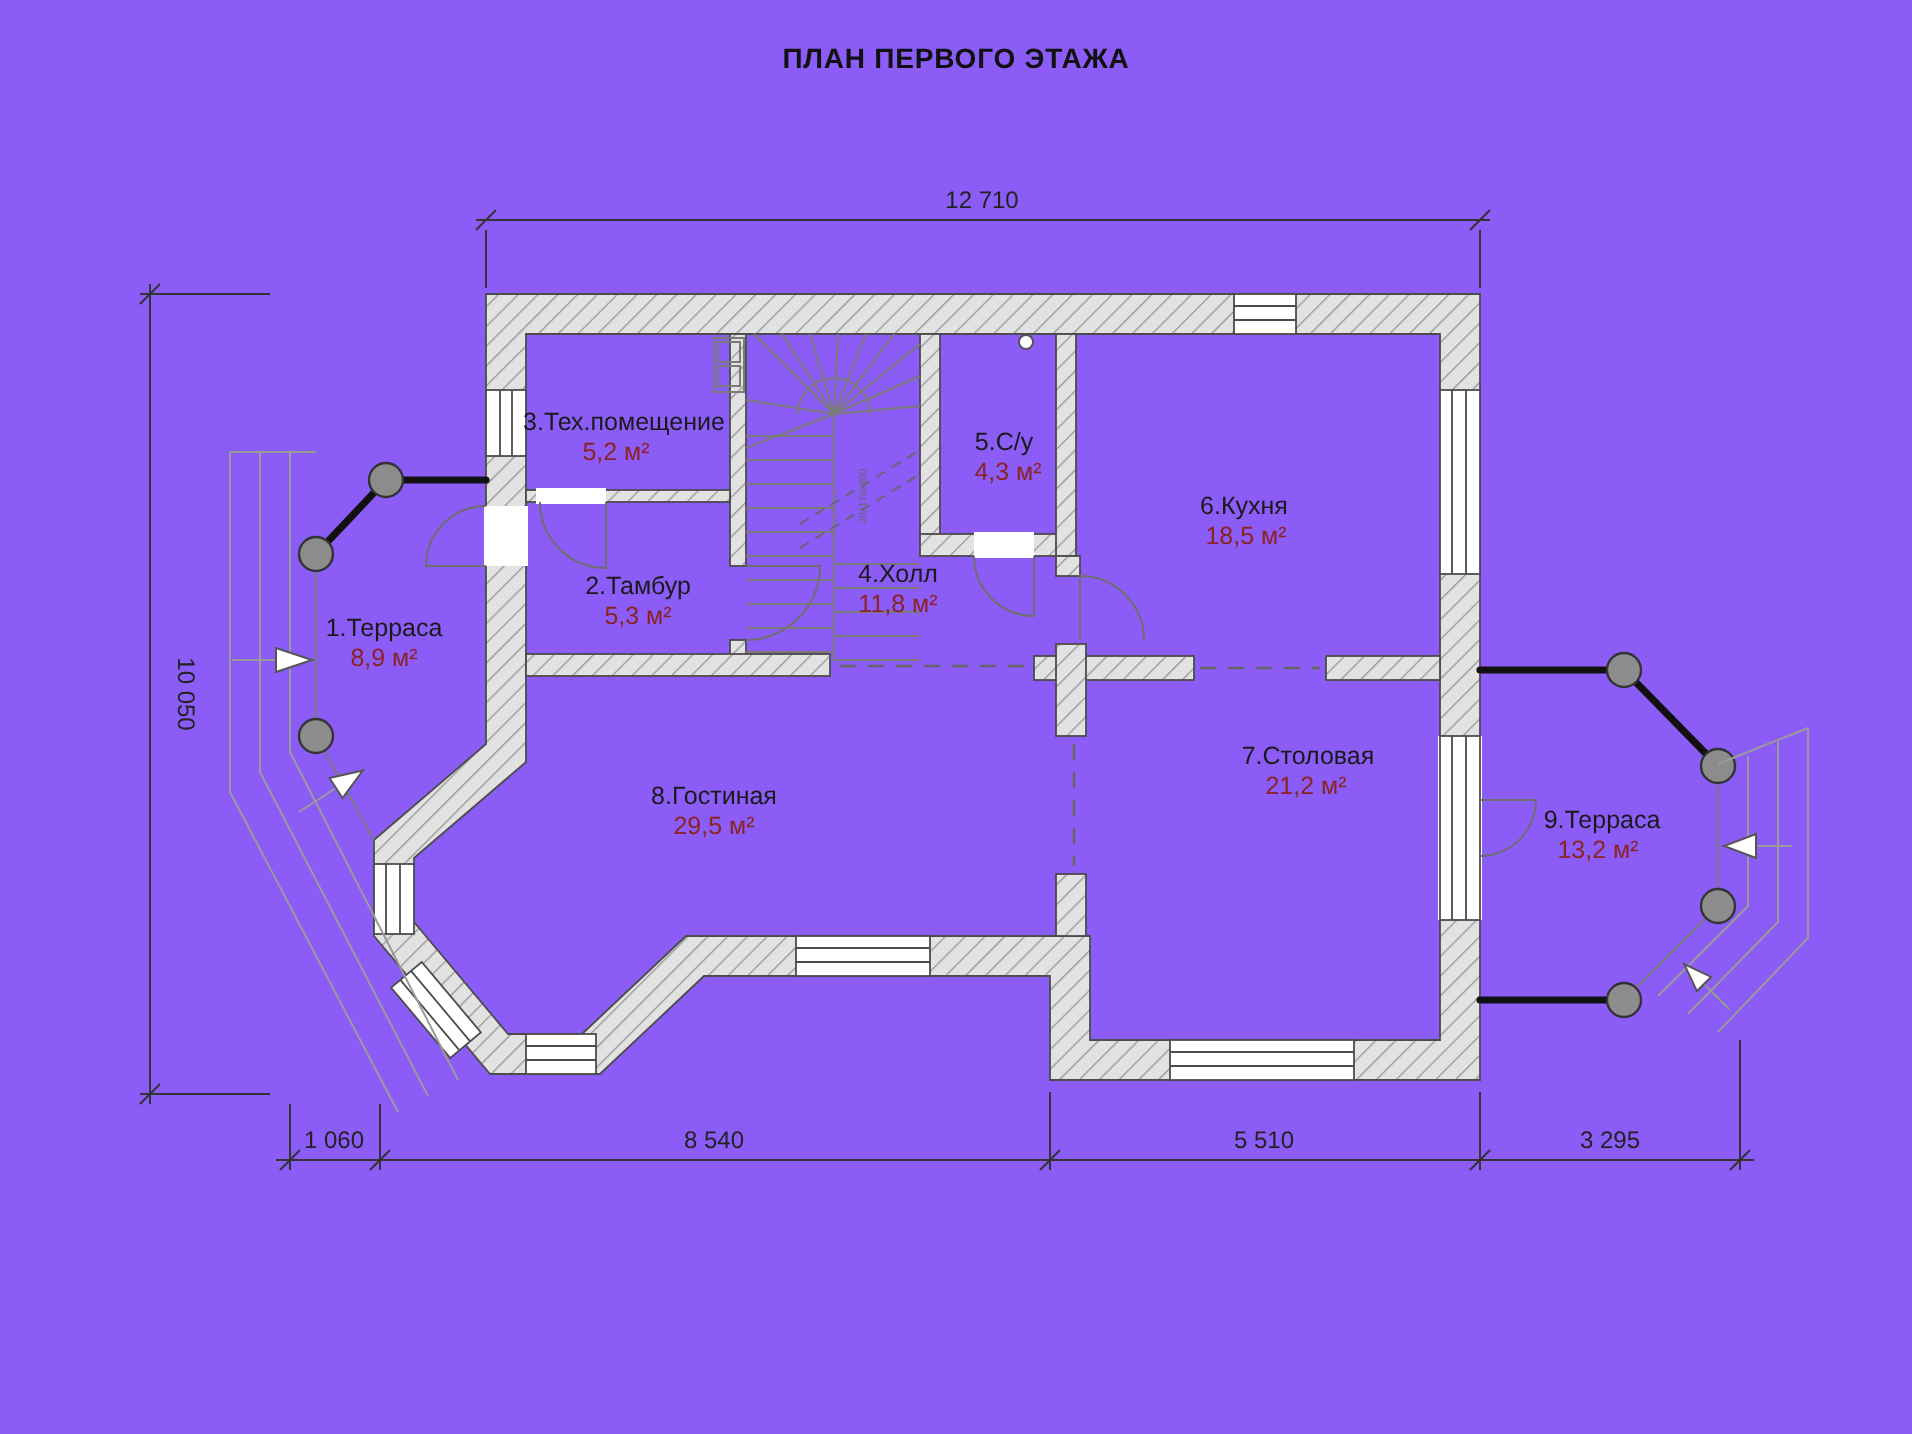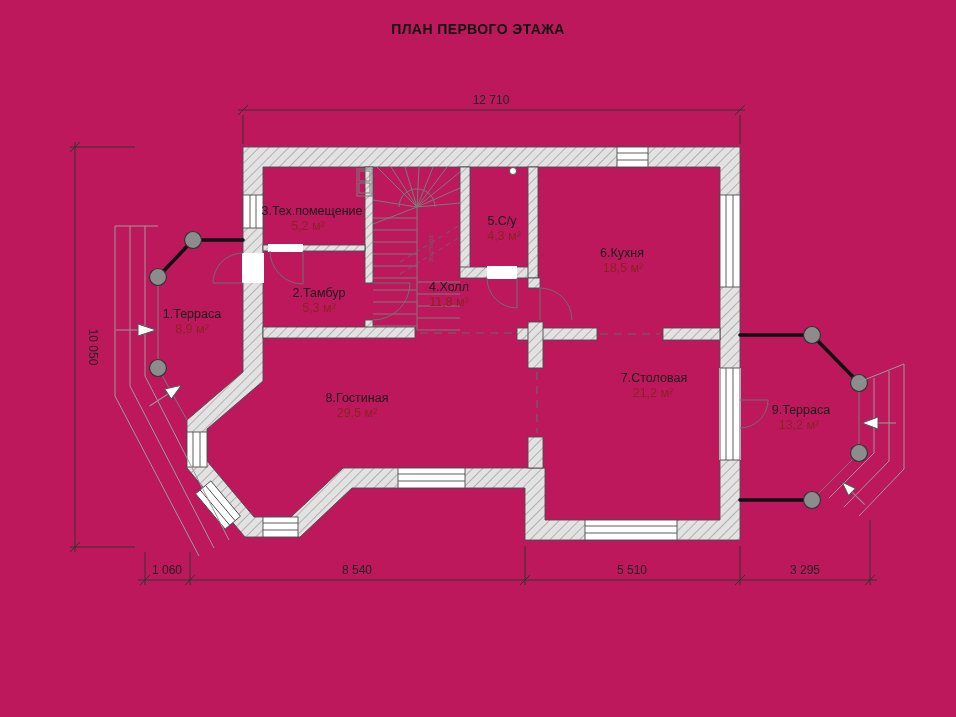--- a/index.html
+++ b/index.html
@@ -1,16 +1,16 @@
 <!DOCTYPE html>
 <html><head>
 <meta charset="utf-8">
 <style>
   html,body{margin:0;padding:0;background:#ffffff;}
-  .page{position:relative;width:956px;height:717px;background:#be185d;overflow:hidden;
+  .page{position:relative;width:956px;height:717px;background:#8b5cf6;overflow:hidden;
         font-family:"Liberation Sans","DejaVu Sans",sans-serif;}
   svg text{font-family:"Liberation Sans","DejaVu Sans",sans-serif;}
   .room-name{font-size:12.5px;fill:#1a1a1a;}
   .room-area{font-size:12.5px;fill:#8b2322;}
   .dim-text{font-size:12px;fill:#222;}
   .title-text{font-size:14px;font-weight:bold;fill:#111;letter-spacing:.4px;}
   .stair-note{font-size:5px;fill:#666;}
   .wall{fill:url(#hatch);stroke:#4c4c4c;stroke-width:.9;}
   .thin{stroke:#7a7a7a;stroke-width:1;fill:none;}
   .stepln{stroke:#9a9a9a;stroke-width:1;fill:none;}

